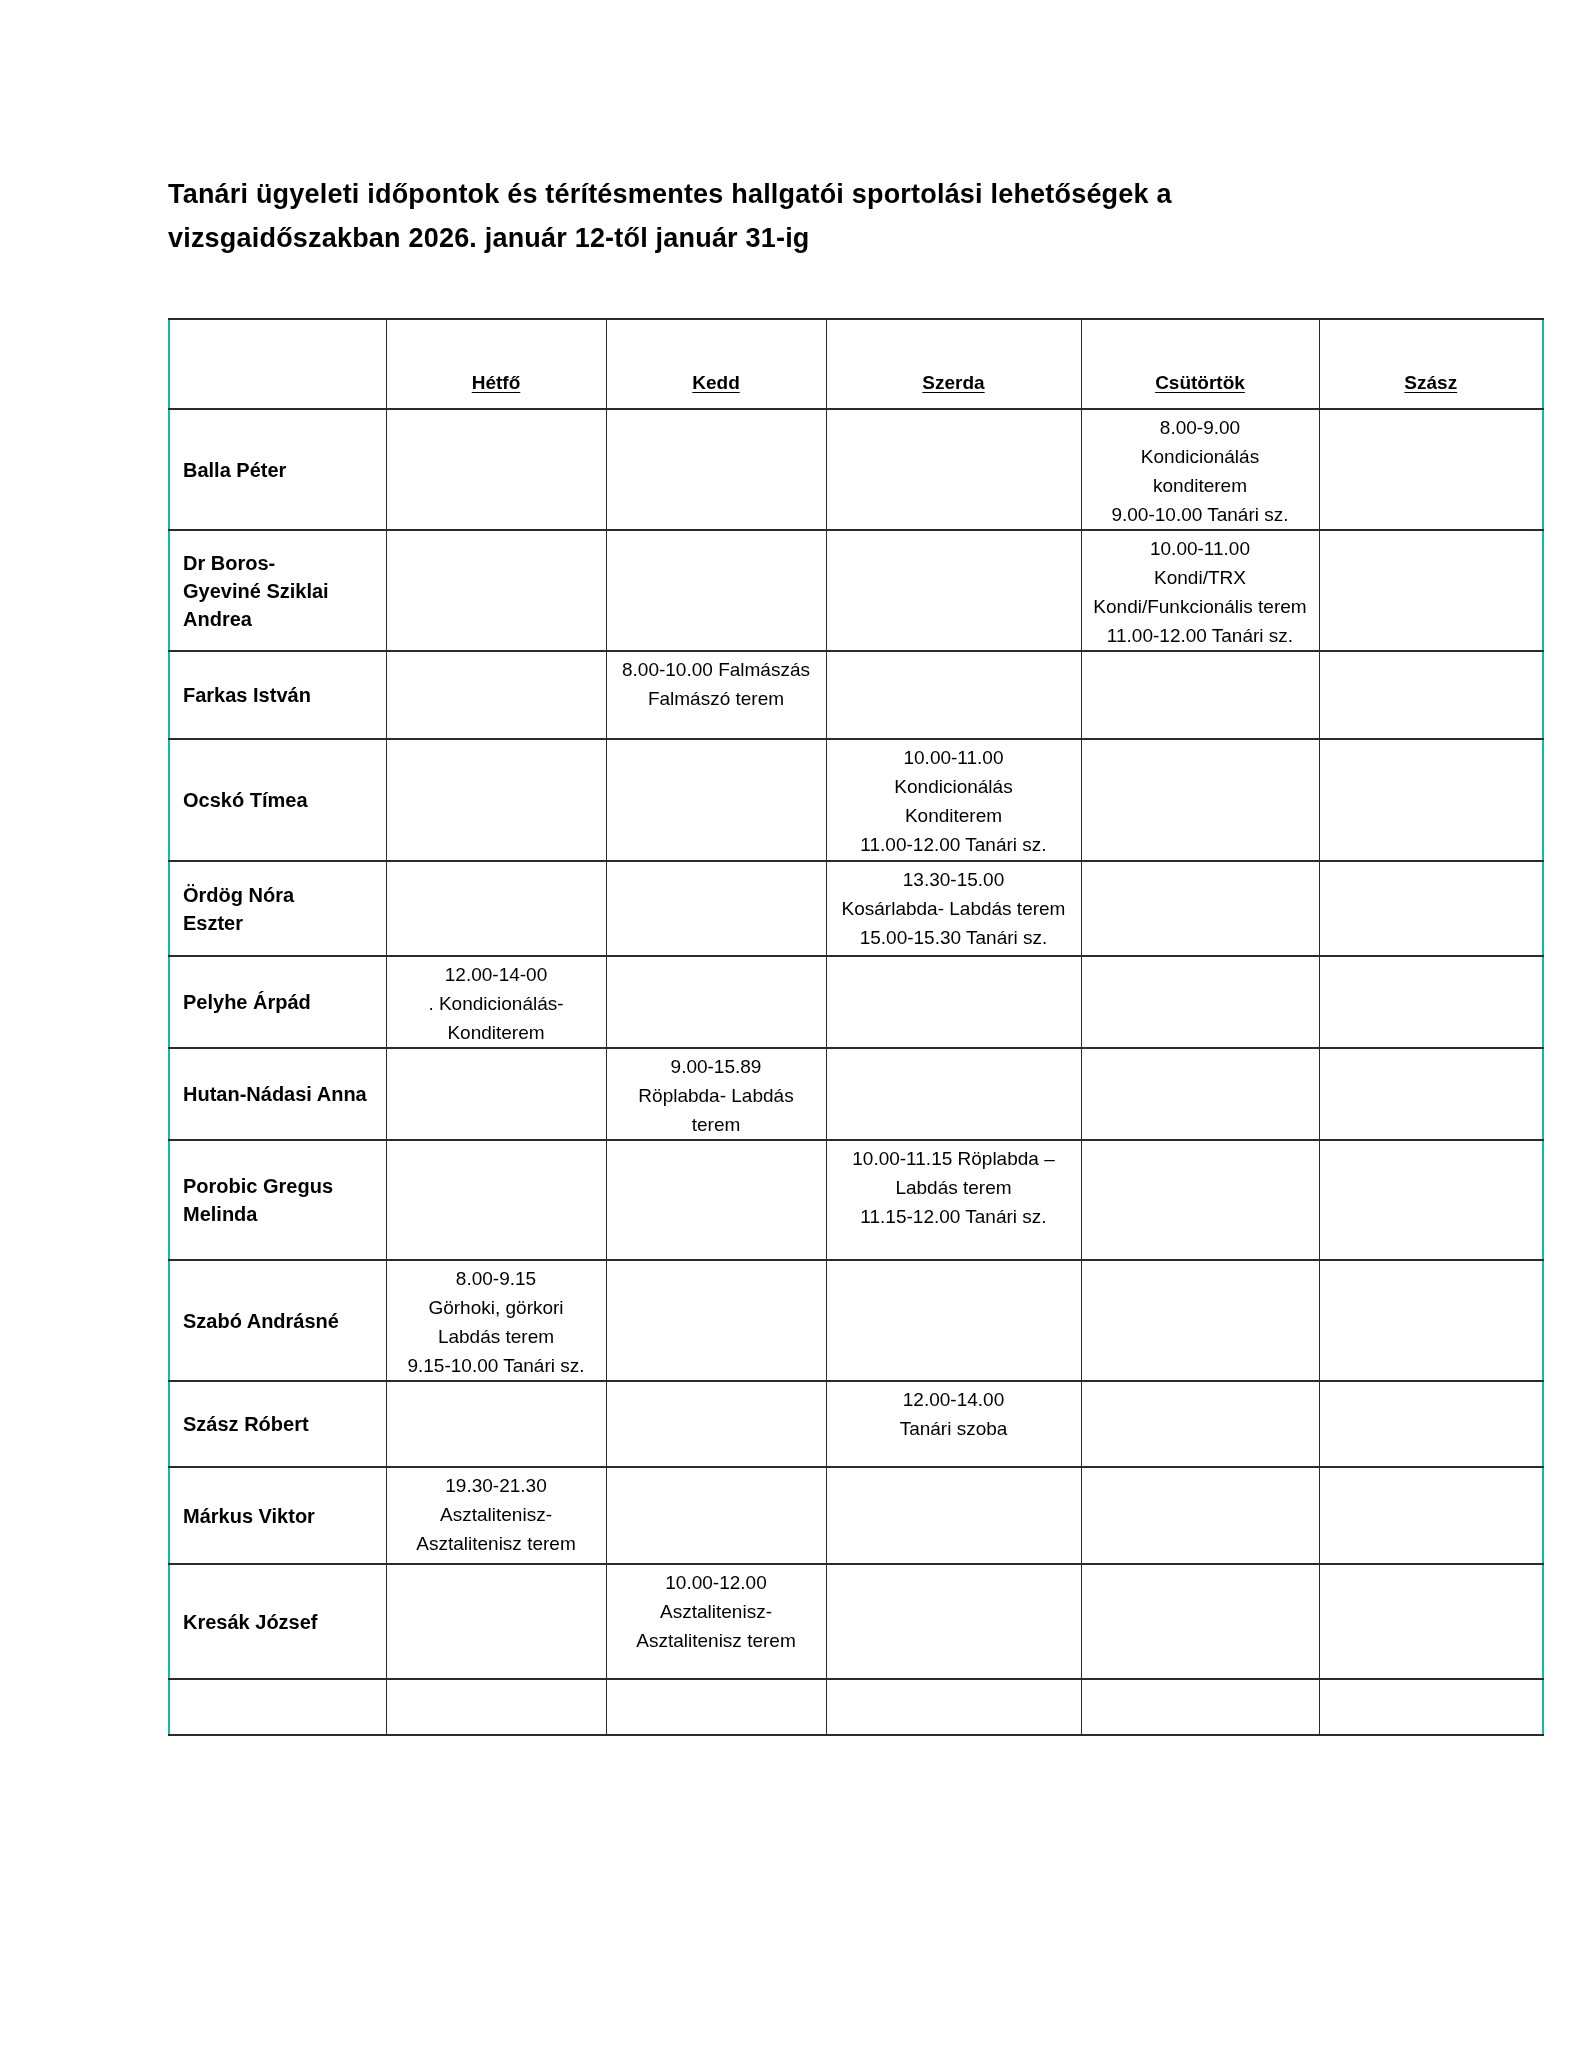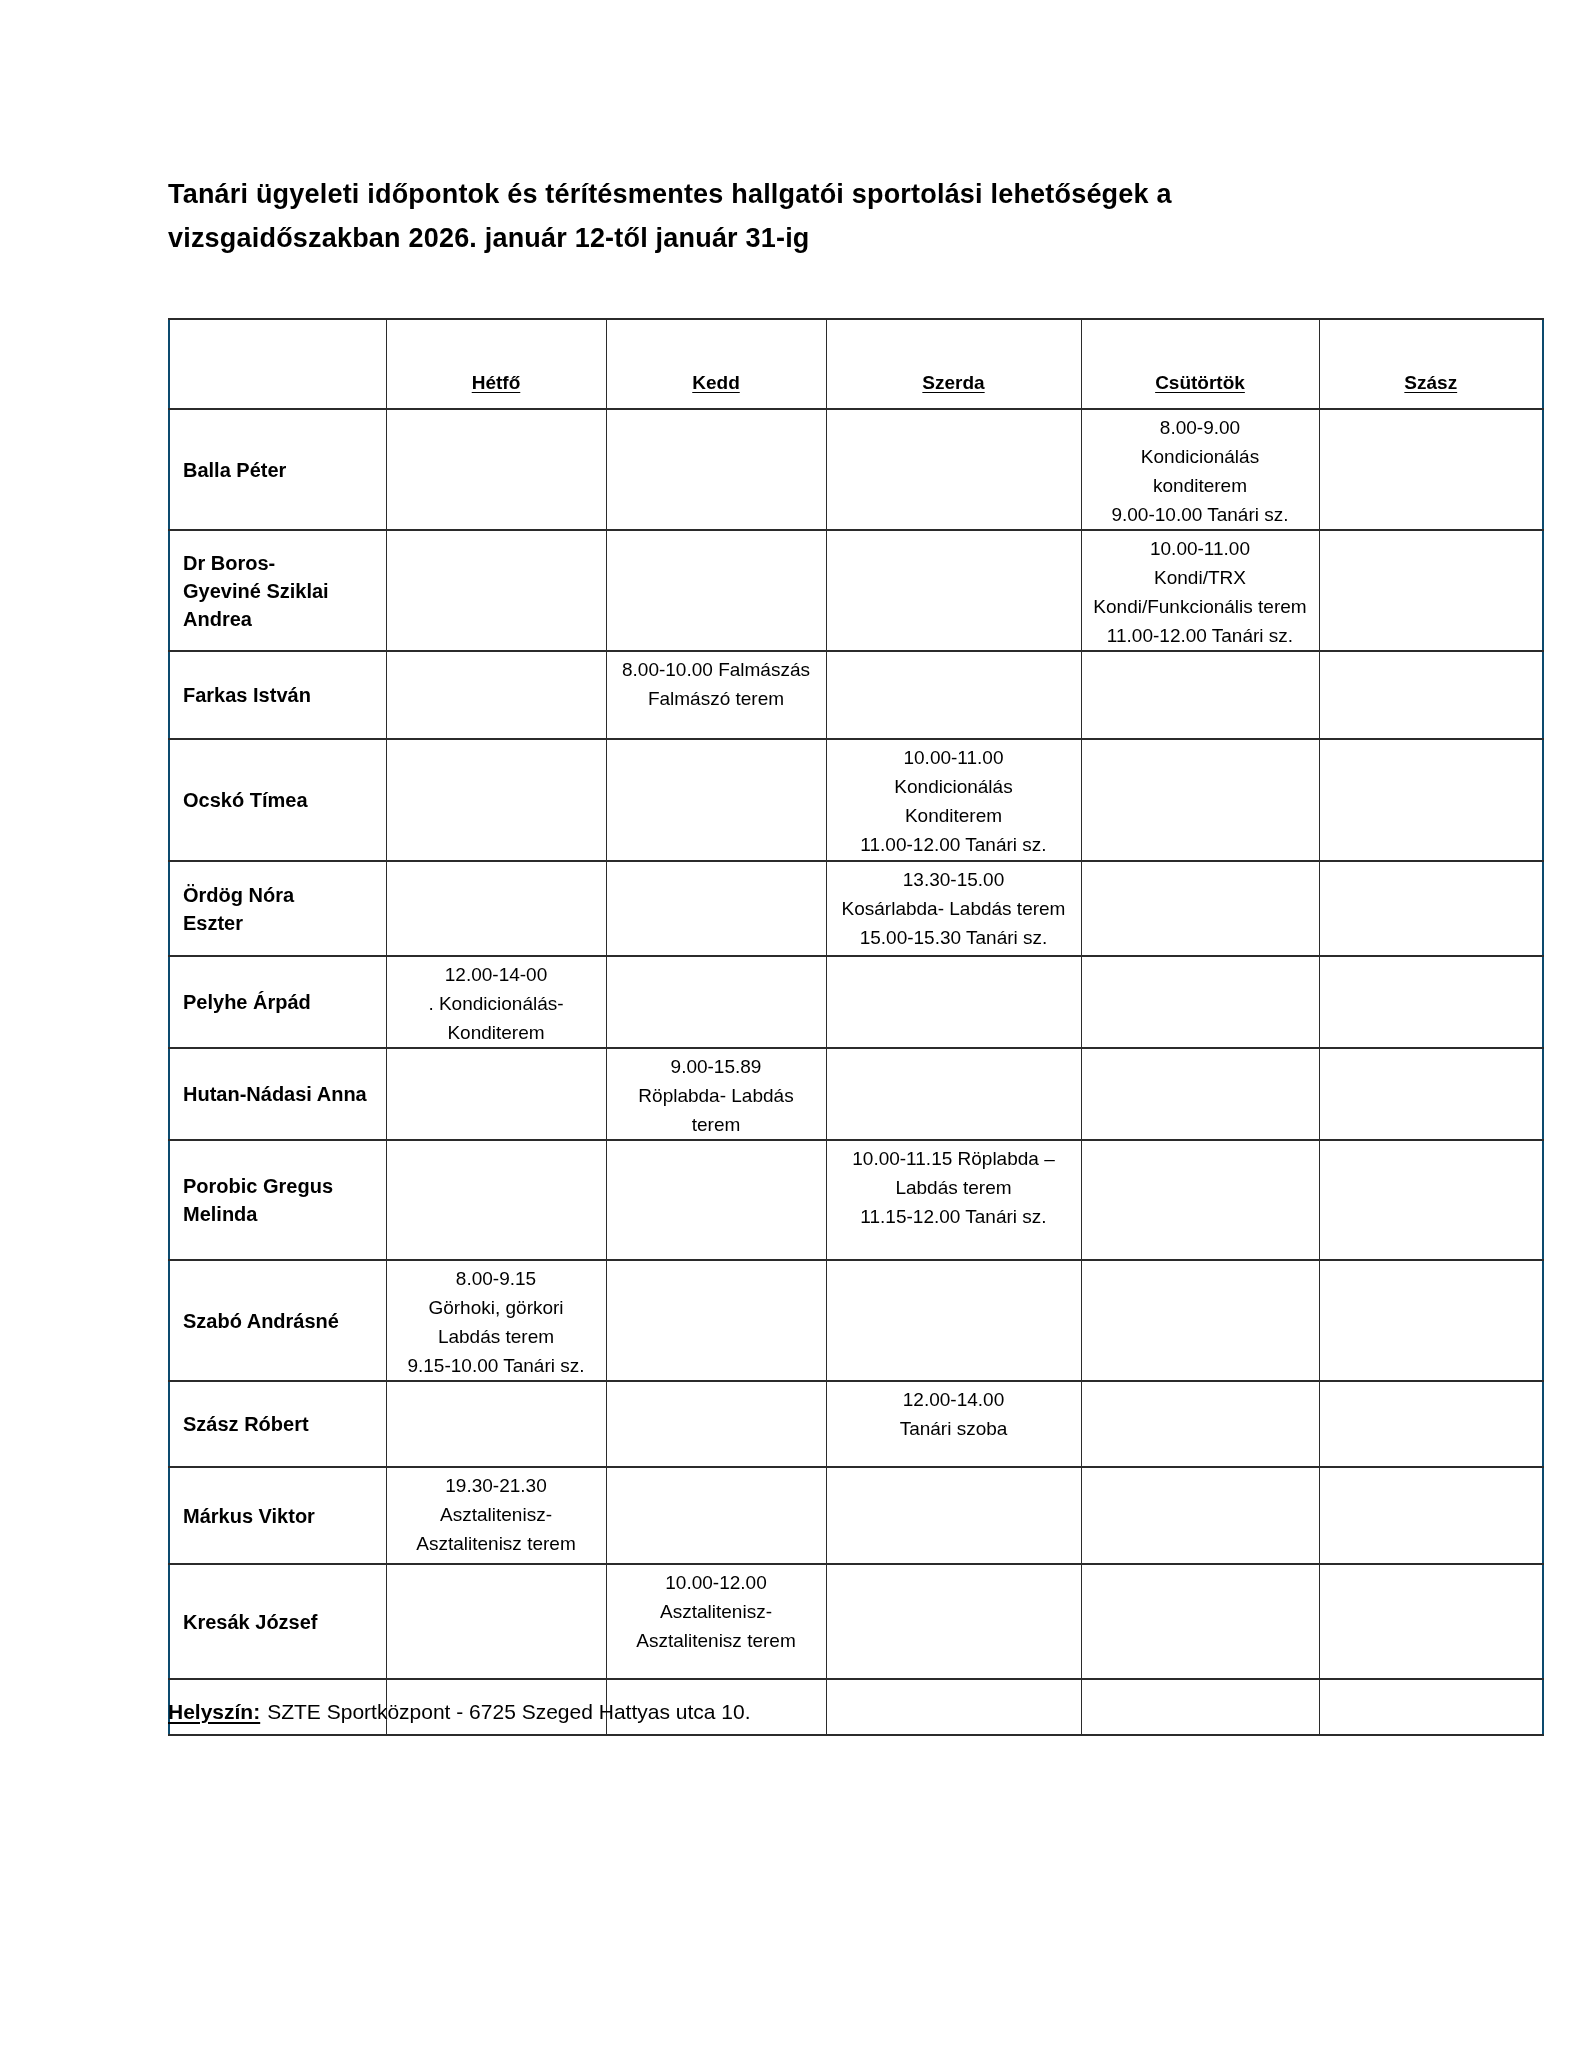--- a/index.html
+++ b/index.html
@@ -26,21 +26,21 @@
     line-height: 44px;
     letter-spacing: 0.2px;
   }
   table.sched {
     position: absolute;
     left: 168px;
     top: 318px;
     width: 1374px;
     border-collapse: collapse;
     table-layout: fixed;
-    border: 2px solid #0c4a6e;
+    border: 2px solid #14b8a6;
   }
   table.sched th, table.sched td {
     border: 1px solid #2b2b2b;
     border-top: 2px solid #2b2b2b;
     border-bottom: 2px solid #2b2b2b;
     overflow: hidden;
   }
   th.day {
     font-weight: bold;
     font-size: 19px;
@@ -252,17 +252,14 @@
       <td class="n"></td>
       <td class="c"></td>
       <td class="c"></td>
       <td class="c"></td>
       <td class="c"></td>
       <td class="c"></td>
     </tr>
   </tbody>
     </table>
 
-  <div class="footer">
-    <span class="flabel">Helyszín:</span><span>SZTE Sportközpont - 6725 Szeged Hattyas utca 10.</span>
-  </div>
 
 </div>
 
 </body></html>

